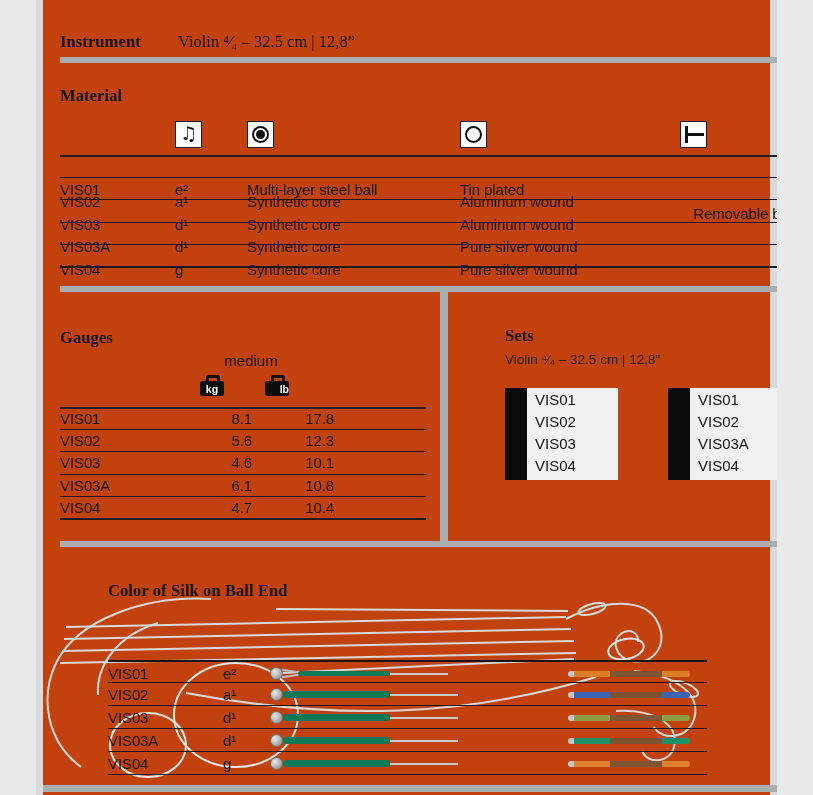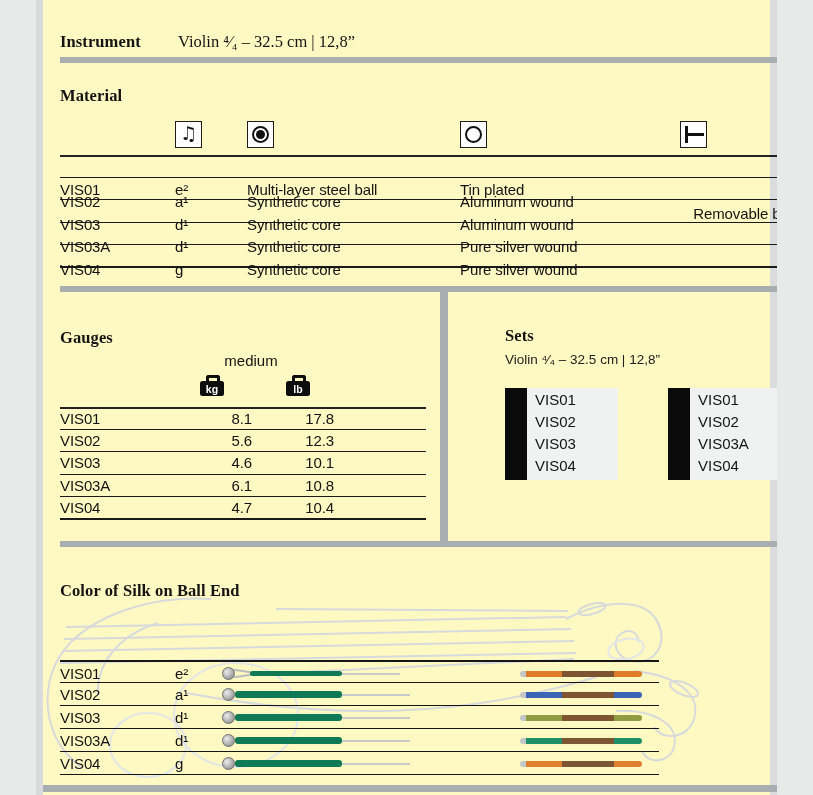--- a/index.html
+++ b/index.html
@@ -1,17 +1,17 @@
 <!DOCTYPE html>
 <html><head>
 <meta charset="utf-8">
 <style>
   html,body{margin:0;padding:0;background:#e8eaea;}
   .page{
-    position:relative;width:741px;height:795px;background:#fef9c3;
+    position:relative;width:741px;height:795px;background:#c2410c;
     font-family:"Liberation Sans",sans-serif;color:#141414;overflow:hidden;
     margin:0 auto;
   }
   .abs{position:absolute;}
   
   .side-border{position:absolute;top:0;width:7px;height:795px;background:#d9dbdc;}
   .side-border.left{left:0;}
   .side-border.right{right:0;}
   .bottom-bar{position:absolute;left:7px;width:799px;height:7px;bottom:3px;background:#a9aeb1;}
   .gray-bar{position:absolute;background:#a9aeb1;}
@@ -73,21 +73,21 @@
   .loop.a{top:8px;transform:rotate(9deg);}
   .loop.b{top:13px;transform:rotate(-9deg);}
   .peggfx{position:absolute;left:460px;top:8.5px;width:122px;height:6px;display:flex;border-radius:3px;overflow:hidden;}
   .seg{height:100%;}
   .seg.stub{width:6px;background:#c3c6c6;}
   .seg.o1{width:36px;}
   .seg.ctr{width:52px;}
   .seg.o2{flex:1;}
 
   .sketch{position:absolute;left:0;top:593px;pointer-events:none;}
-  .z2{z-index:2;}
+  .z2{z-index:2;margin-left:48px;}
   .subtitle{font-size:13.5px;color:#222;}
 </style>
 </head>
 <body>
 
 <div class="page">
   <div class="side-border left"></div>
   <div class="side-border right"></div>
   <div class="bottom-bar"></div>
 
@@ -155,21 +155,21 @@
 
   <div class="gray-bar" style="left:24px;top:286px;width:766px;height:6px;"></div>
   <div class="gray-bar" style="left:404px;top:286px;width:8px;height:261px;"></div>
   <div class="gray-bar" style="left:24px;top:541px;width:766px;height:6px;"></div>
 
   <span class="abs h-serif" style="left:24px;top:328px;">Gauges</span>
   <span class="abs" style="left:139px;top:352px;width:152px;text-align:center;font-size:15px;">medium</span>
   <div class="weight" style="left:164px;top:381px;">
     <span>kg</span>
   </div>
-  <div class="weight" style="left:250px;top:381px;">
+  <div class="weight" style="left:229px;top:381px;justify-content:flex-end;">
     <span>lb</span>
   </div>
 
   <div class="tbl gau" style="left:24px;top:407px;width:366px;">
     <div class="trow first">
       <span class="cell">VIS01</span>
       <span class="cell num">8.1</span>
       <span class="cell num">17.8</span>
     </div>
     <div class="trow">

